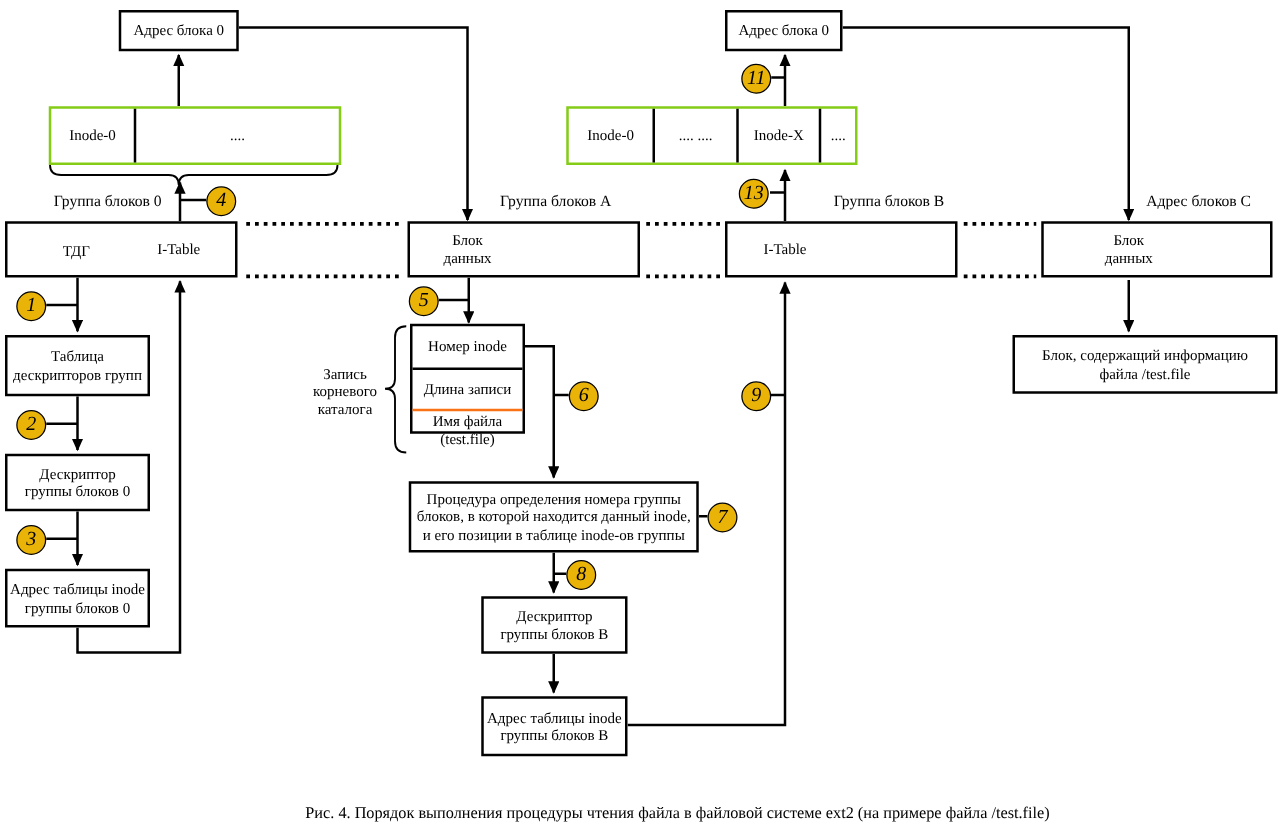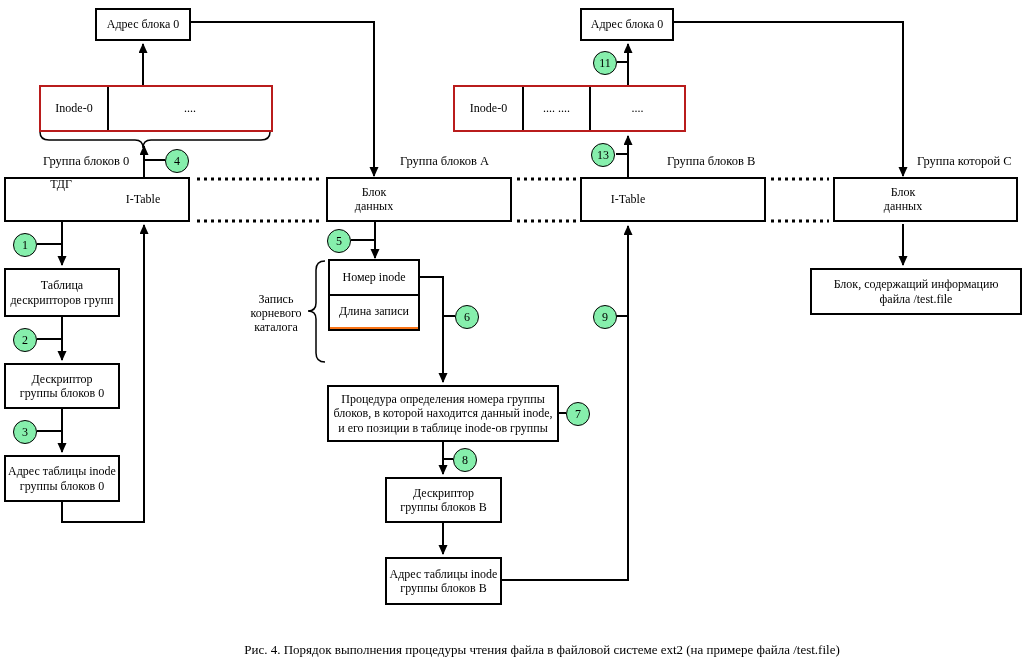--- a/index.html
+++ b/index.html
@@ -12,30 +12,30 @@
     position:absolute;border:2px solid #000;background:#fff;box-sizing:border-box;
     display:flex;align-items:center;justify-content:center;text-align:center;
     font-size:12px;line-height:1.18;white-space:pre-line;padding:1px 2px;
   }
   .grp{position:absolute;border:2px solid #000;background:#fff;box-sizing:border-box;}
   .seg{
     position:absolute;display:flex;align-items:center;justify-content:center;
     text-align:center;font-size:12px;line-height:1.1;white-space:pre-line;
   }
   .lbl{position:absolute;font-size:12.5px;line-height:1.15;white-space:pre-line;}
-  .irow{position:absolute;border:2px solid #b91c1c;background:#fff;box-sizing:border-box;display:flex;justify-content:center;}
+  .irow{position:absolute;border:2px solid #84cc16;background:#fff;box-sizing:border-box;display:flex;justify-content:center;}
   .cell{
     border-right:2px solid #000;display:flex;align-items:center;justify-content:center;
     font-size:12px;overflow:hidden;box-sizing:border-box;
   }
   .cell:last-child{border-right:none;}
   .step{
     position:absolute;width:22px;height:22px;border:1.5px solid #000;border-radius:50%;
-    background:#86efac;display:flex;align-items:center;justify-content:center;
-    font-size:12px;z-index:5;
+    background:#eab308;display:flex;align-items:center;justify-content:center;
+    font-size:16px;z-index:5;font-style:italic;
   }
   .entrycell{
     position:absolute;left:0;right:0;display:flex;align-items:center;justify-content:center;
     text-align:center;font-size:12px;line-height:1.15;white-space:pre-line;
   }
   .caption{
     position:absolute;left:30px;top:642px;width:1024px;text-align:center;
     font-size:13px;
   }
 </style>
@@ -115,51 +115,54 @@
   <div class="box" style="left:95px;top:8px;width:96px;height:33px"><span>Адрес блока 0</span></div>
   <div class="box" style="left:580px;top:8px;width:94px;height:33px"><span>Адрес блока 0</span></div>
 
   <div class="irow" style="left:39px;top:85px;width:234px;height:47px">
     <div class="cell" style="width:68px">Inode-0</div>
     <div class="cell" style="flex:1">....</div>
   </div>
   <div class="irow" style="left:453px;top:85px;width:233px;height:47px">
     <div class="cell" style="width:69px">Inode-0</div>
     <div class="cell" style="width:67px">.... ....</div>
+    <div class="cell" style="width:66px">Inode-X</div>
     <div class="cell" style="flex:1">....</div>
   </div>
 
   <div class="lbl" style="left:43px;top:154px">Группа блоков  0</div>
   <div class="lbl" style="left:400px;top:154px">Группа блоков  А</div>
   <div class="lbl" style="left:667px;top:154px">Группа блоков  В</div>
-  <div class="lbl" style="left:917px;top:154px">Группа которой  С</div>
+  <div class="lbl" style="left:917px;top:154px">Адрес блоков  С</div>
 
   <div class="grp" style="left:4px;top:177px;width:186px;height:45px"></div>
   <div class="grp" style="left:326px;top:177px;width:186px;height:45px"></div>
   <div class="grp" style="left:580px;top:177px;width:186px;height:45px"></div>
   <div class="grp" style="left:833px;top:177px;width:185px;height:45px"></div>
 
-  <div class="seg" style="left:39px;top:164px;width:44px;height:41px">ТДГ</div>
+  <div class="seg" style="left:39px;top:181px;width:44px;height:41px">ТДГ</div>
   <div class="seg" style="left:120px;top:179px;width:46px;height:41px">I-Table</div>
   <div class="seg" style="left:351px;top:179px;width:46px;height:41px">Блок
 данных</div>
   <div class="seg" style="left:605px;top:179px;width:46px;height:41px">I-Table</div>
   <div class="seg" style="left:880px;top:179px;width:46px;height:41px">Блок
 данных</div>
 
   <div class="box" style="left:4px;top:268px;width:116px;height:49px"><span>Таблица
 дескрипторов групп</span></div>
   <div class="box" style="left:4px;top:363px;width:116px;height:46px"><span>Дескриптор
 группы блоков 0</span></div>
   <div class="box" style="left:4px;top:455px;width:116px;height:47px"><span>Адрес таблицы inode
 группы блоков 0</span></div>
 
-  <div class="box" style="left:328px;top:259px;width:92px;height:72px;padding:0">
+  <div class="box" style="left:328px;top:259px;width:92px;height:88px;padding:0">
     <div class="entrycell" style="top:0;height:33px;border-bottom:2px solid #000">Номер inode</div>
     <div class="entrycell" style="top:35px;height:31px;border-bottom:2px solid #f97316">Длина записи</div>
+    <div class="entrycell" style="top:68px;height:32px">Имя файла
+(test.file)</div>
   </div>
   <div class="lbl" style="left:246px;top:293px;width:60px;text-align:center;font-size:12px">Запись
 корневого
 каталога</div>
 
   <div class="box" style="left:327px;top:385px;width:232px;height:57px"><span>Процедура определения номера группы
 блоков, в которой находится данный inode,
 и его позиции в таблице inode-ов группы</span></div>
   <div class="box" style="left:385px;top:477px;width:117px;height:46px"><span>Дескриптор
 группы блоков В</span></div>

